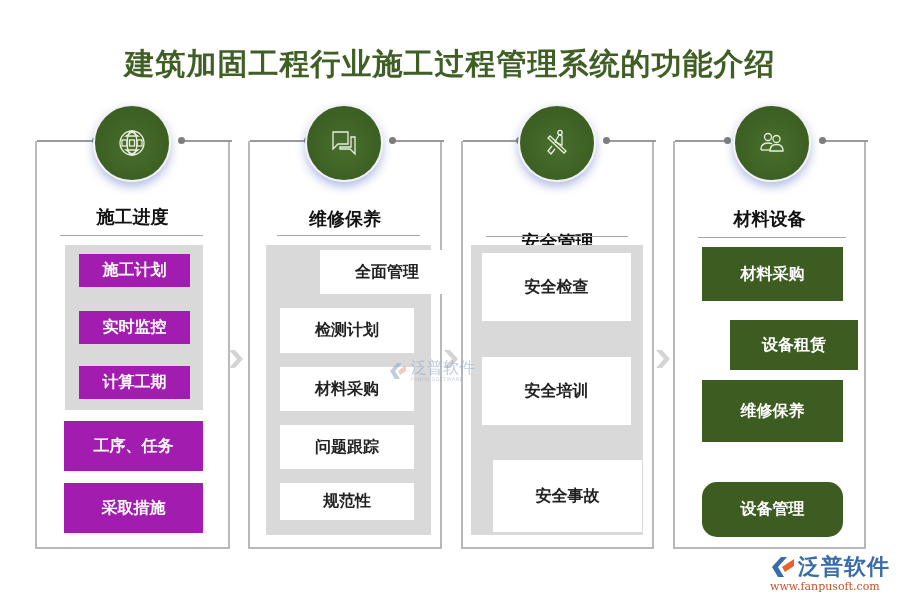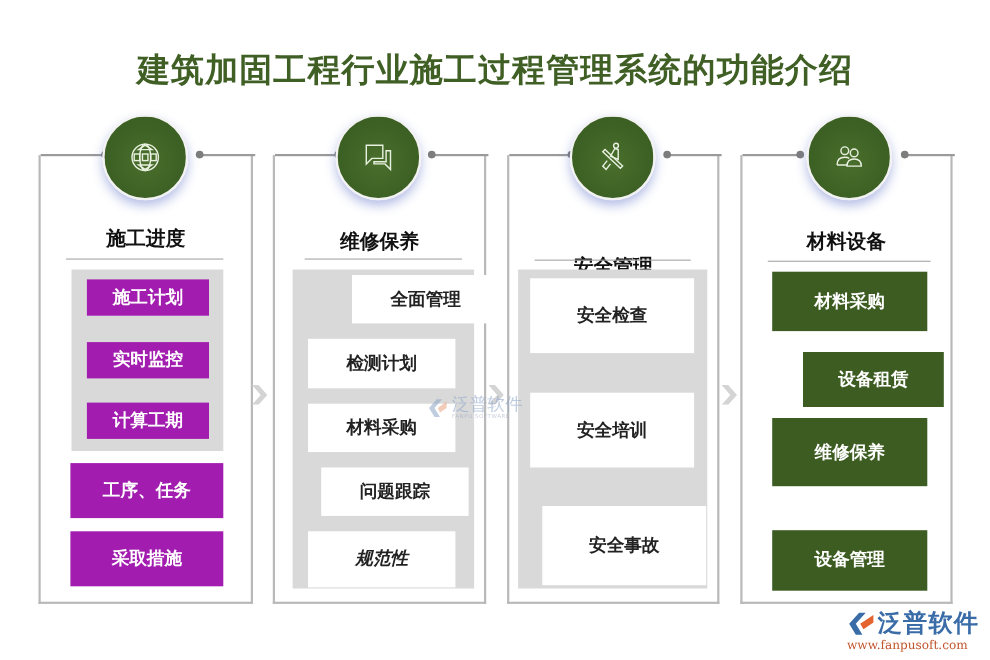--- a/index.html
+++ b/index.html
@@ -106,22 +106,22 @@
     <path d="M4 4 H19 V16 H9 L4 21 Z"></path>
     <path d="M22 9 H26 V26 L21 21 H11 V19 H22 Z"></path>
   </svg>
 </div>
 <div class="heading" style="left:248px; top:207px; width:194px;">维修保养</div>
 <div class="hr" style="left:277px; top:235px; width:143px;"></div>
 <div class="graybox" style="left:266px; top:245px; width:165px; height:290px;"></div>
 <div class="item white" style="left:280px; top:250px; width:134px; height:44px;margin-left:40px;">全面管理</div>
 <div class="item white" style="left:280px; top:308px; width:134px; height:45px;">检测计划</div>
 <div class="item white" style="left:280px; top:367px; width:134px; height:44px;">材料采购</div>
-<div class="item white" style="left:280px; top:425px; width:134px; height:44px;margin-left:12px;">问题跟踪</div>
-<div class="item white" style="left:280px; top:483px; width:134px; height:51px;font-style:italic;">规范性</div>
+<div class="item white" style="left:280px; top:425px; width:134px; height:44px;">问题跟踪</div>
+<div class="item white" style="left:280px; top:483px; width:134px; height:37px;">规范性</div>
 
 <svg class="chev" viewBox="0 0 14 18" style="left:444px; top:350px;">
   <path d="M0 0 L6 0 L14 9 L6 18 L0 18 L8 9 Z" fill="#d4d4d4"></path>
 </svg>
 
 <div class="panel" style="left:461px; width:193px;">
   <div class="topline-l" style="left:0; width:56px;"></div>
   <div class="dot" style="left:53px;"></div>
   <div class="topline-r" style="left:141px; width:52px;"></div>
   <div class="dot" style="left:140px;"></div>
@@ -158,21 +158,21 @@
     <path d="M4 22 Q4 15 11 15 Q14 15 15 16"></path>
     <path d="M4 22 H13"></path>
     <path d="M13 23 Q13 16.5 19.5 16.5 Q26 16.5 26 23 Z"></path>
   </svg>
 </div>
 <div class="heading" style="left:673px; top:207px; width:193px;">材料设备</div>
 <div class="hr" style="left:698px; top:237px; width:148px;"></div>
 <div class="item dark" style="left:702px; top:247px; width:141px; height:54px;">材料采购</div>
 <div class="item dark" style="left:730px; top:320px; width:128px; height:50px;">设备租赁</div>
 <div class="item dark" style="left:702px; top:380px; width:141px; height:62px;">维修保养</div>
-<div class="item dark" style="left:702px; top:482px; width:141px; height:55px;">设备管理</div>
+<div class="item dark" style="left:702px; top:482px; width:141px; height:55px;border-radius:15px;">设备管理</div>
 
 <div class="watermark">
   <svg width="20" height="20" viewBox="0 0 20 20">
     <path d="M2 10 L9 2 L14 2 L7 10 L12 18 L7 18 Z" fill="#8ea5c6"></path>
     <path d="M10 10 L18 4 L18 10 L12 14 Z" fill="#e8a47f"></path>
   </svg>
   <div style="margin-left:3px;">
     <div class="wm-text">泛普软件</div>
     <div class="wm-sub">FANPU SOFTWARE</div>
   </div>

